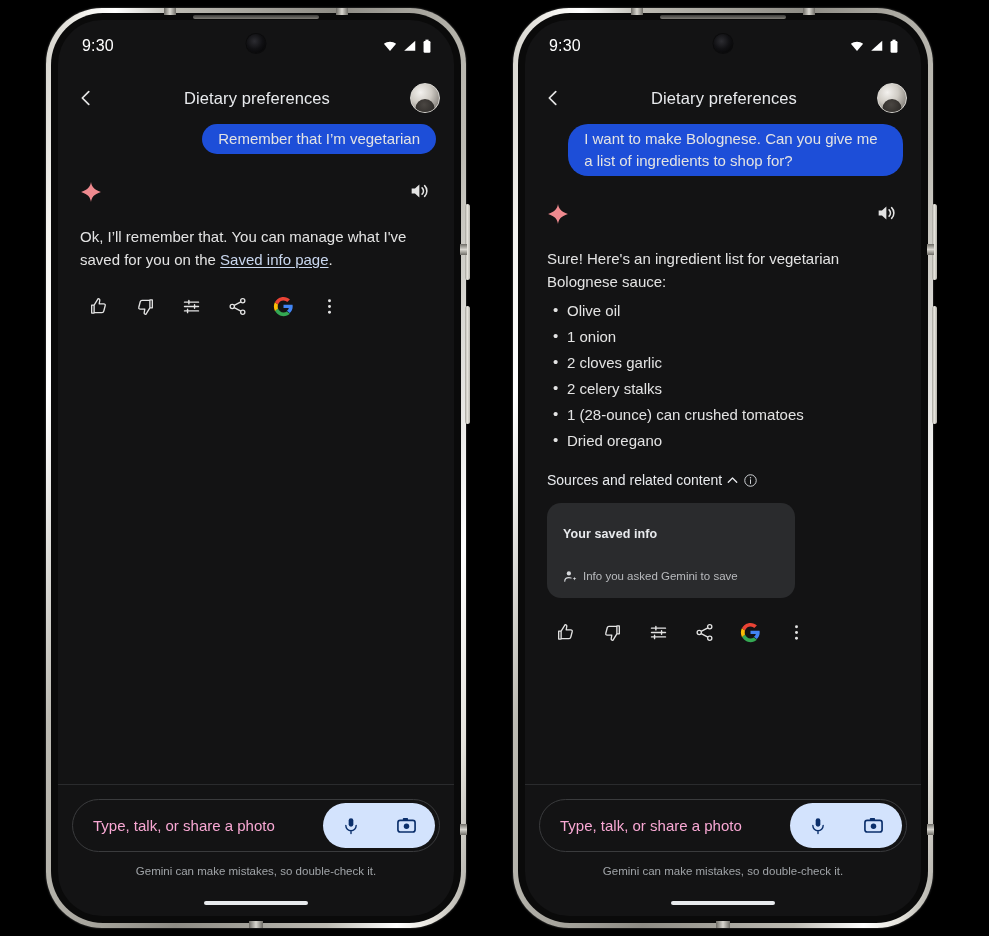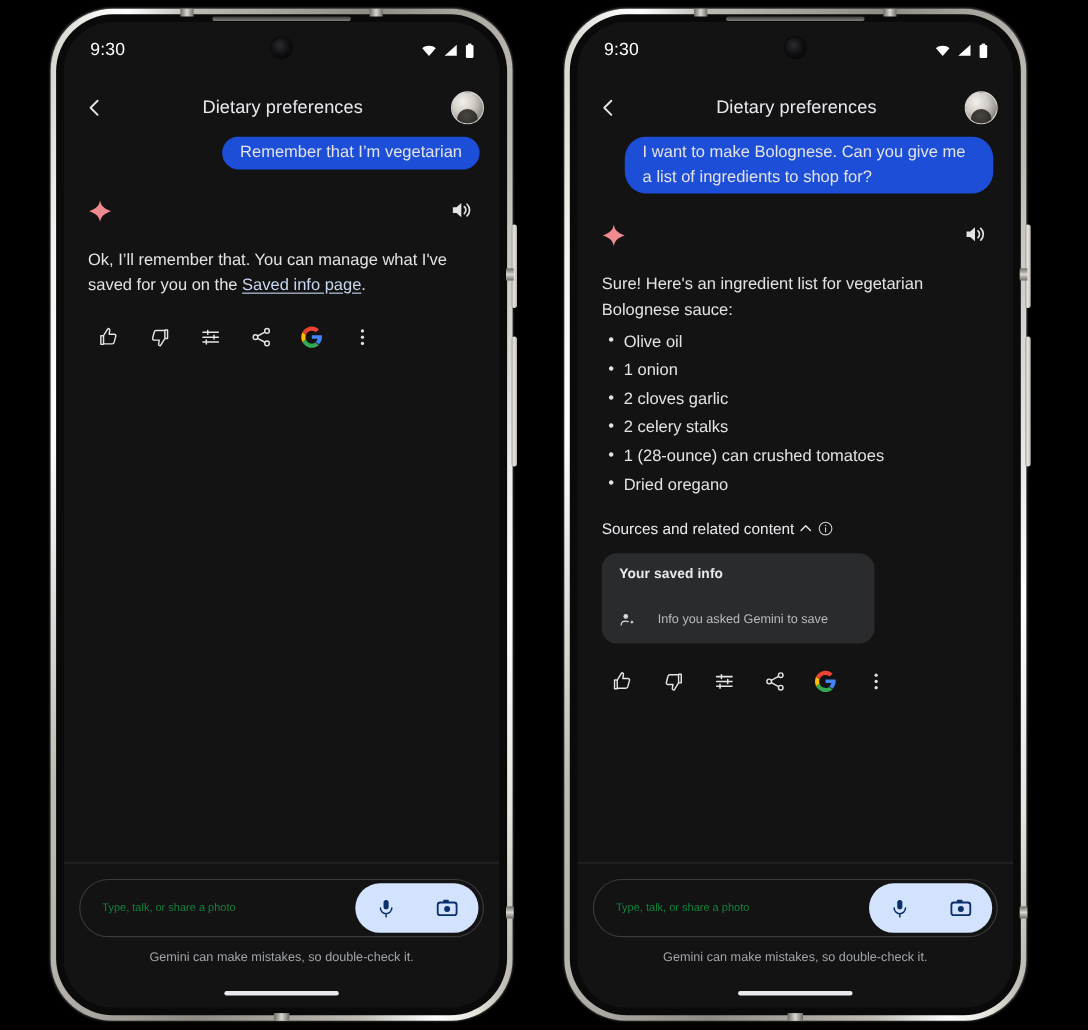--- a/index.html
+++ b/index.html
@@ -127,46 +127,46 @@
     content: "•"; position: absolute; left: 6px; top: -1px; color: #e3e3e3;
   }
 
   
   .sources-row {
     display: flex; align-items: center; gap: 2px;
     margin-top: 22px; padding: 0 4px; color: #e8eaed; font-size: 14px; font-weight: 500;
   }
   .saved-card {
     margin: 14px 4px 0 4px; background: #2a2b2d; border-radius: 14px;
-    padding: 11px 16px 14px 16px; width: 248px;
+    padding: 24px 16px 14px 16px; width: 248px;
   }
   .saved-card-title { color: #e8eaed; font-size: 12.5px; font-weight: 700; letter-spacing: .1px; }
   .saved-card-item {
-    display: flex; align-items: center; gap: 20px; margin-top: 28px;
+    display: flex; align-items: center; gap: 5px; margin-top: 28px;
     color: #b9bbbe; font-size: 11.5px;
   }
 
   
   .actions {
     display: flex; align-items: center; gap: 0; padding: 0 4px;
     margin-top: 18px;
   }
   .action-btn {
     width: 46px; height: 34px; display: flex; align-items: center; justify-content: center;
     color: #e3e3e3;
   }
   .action-btn.first { width: 42px; justify-content: flex-start; padding-left: 8px; }
 
   
   .composer-wrap { flex: 0 0 auto; border-top: 1px solid #2a2b2d; padding: 14px 14px 0 14px; }
   .composer {
     height: 53px; border: 1px solid #3a3b3d; border-radius: 28px;
     display: flex; align-items: center; padding: 0 4px 0 20px; position: relative;
   }
-  .composer-placeholder { color: #15803d; font-size: 10px; flex: 1; }
+  .composer-placeholder { color: #f9a8d4; font-size: 15px; flex: 1; }
   .mic-cam {
     background: #d3e3fd; border-radius: 24px; height: 45px; width: 112px;
     display: flex; align-items: center; justify-content: space-around;
     color: #0b2f6b; flex: 0 0 112px;
   }
   .mic-cam > span { display:flex; align-items:center; justify-content:center; }
   .disclaimer {
     text-align: center; color: #a0a4a8; font-size: 11.5px; margin-top: 13px;
   }
   .home-indicator {

